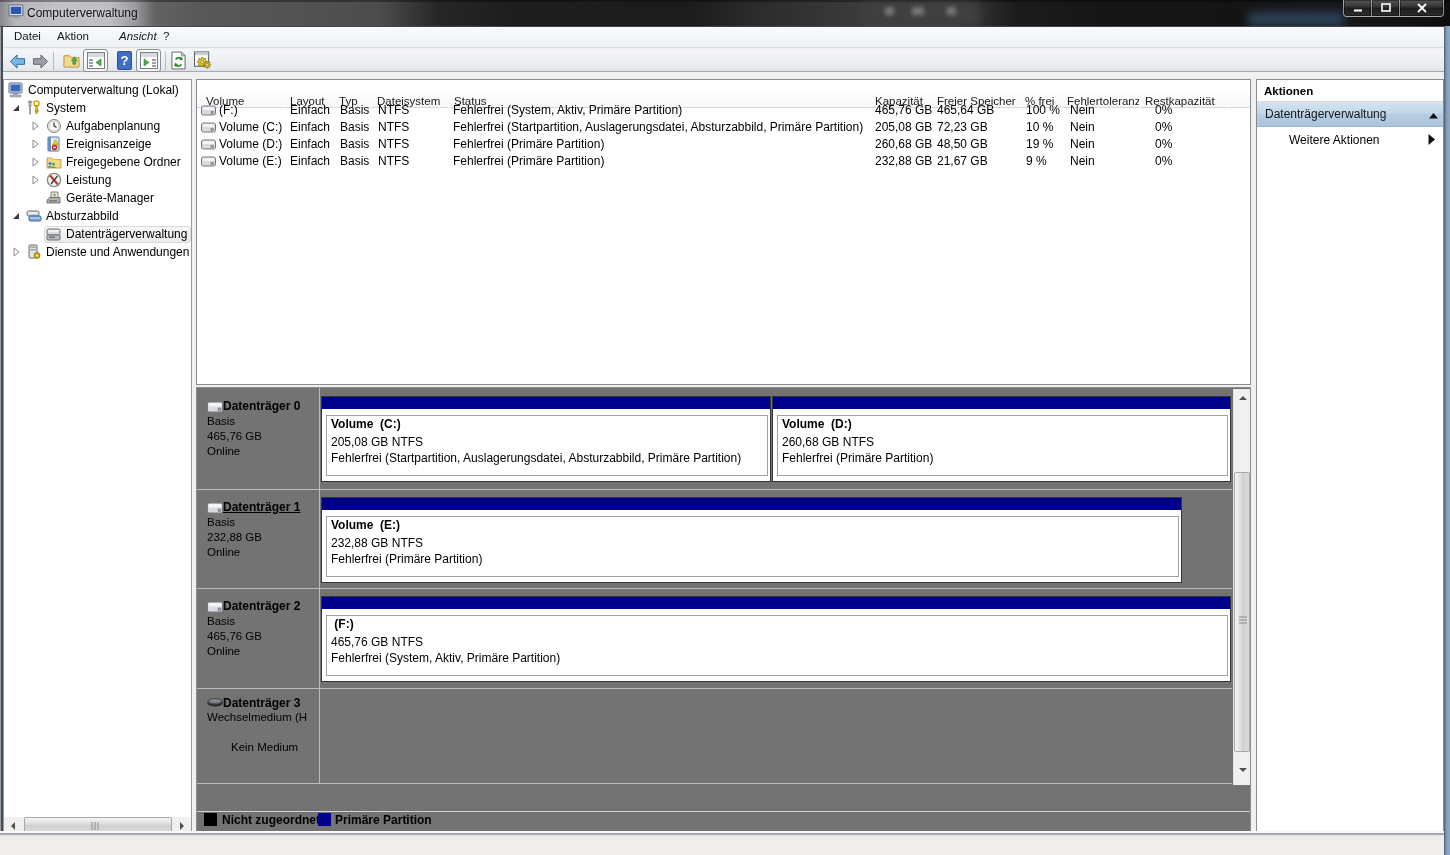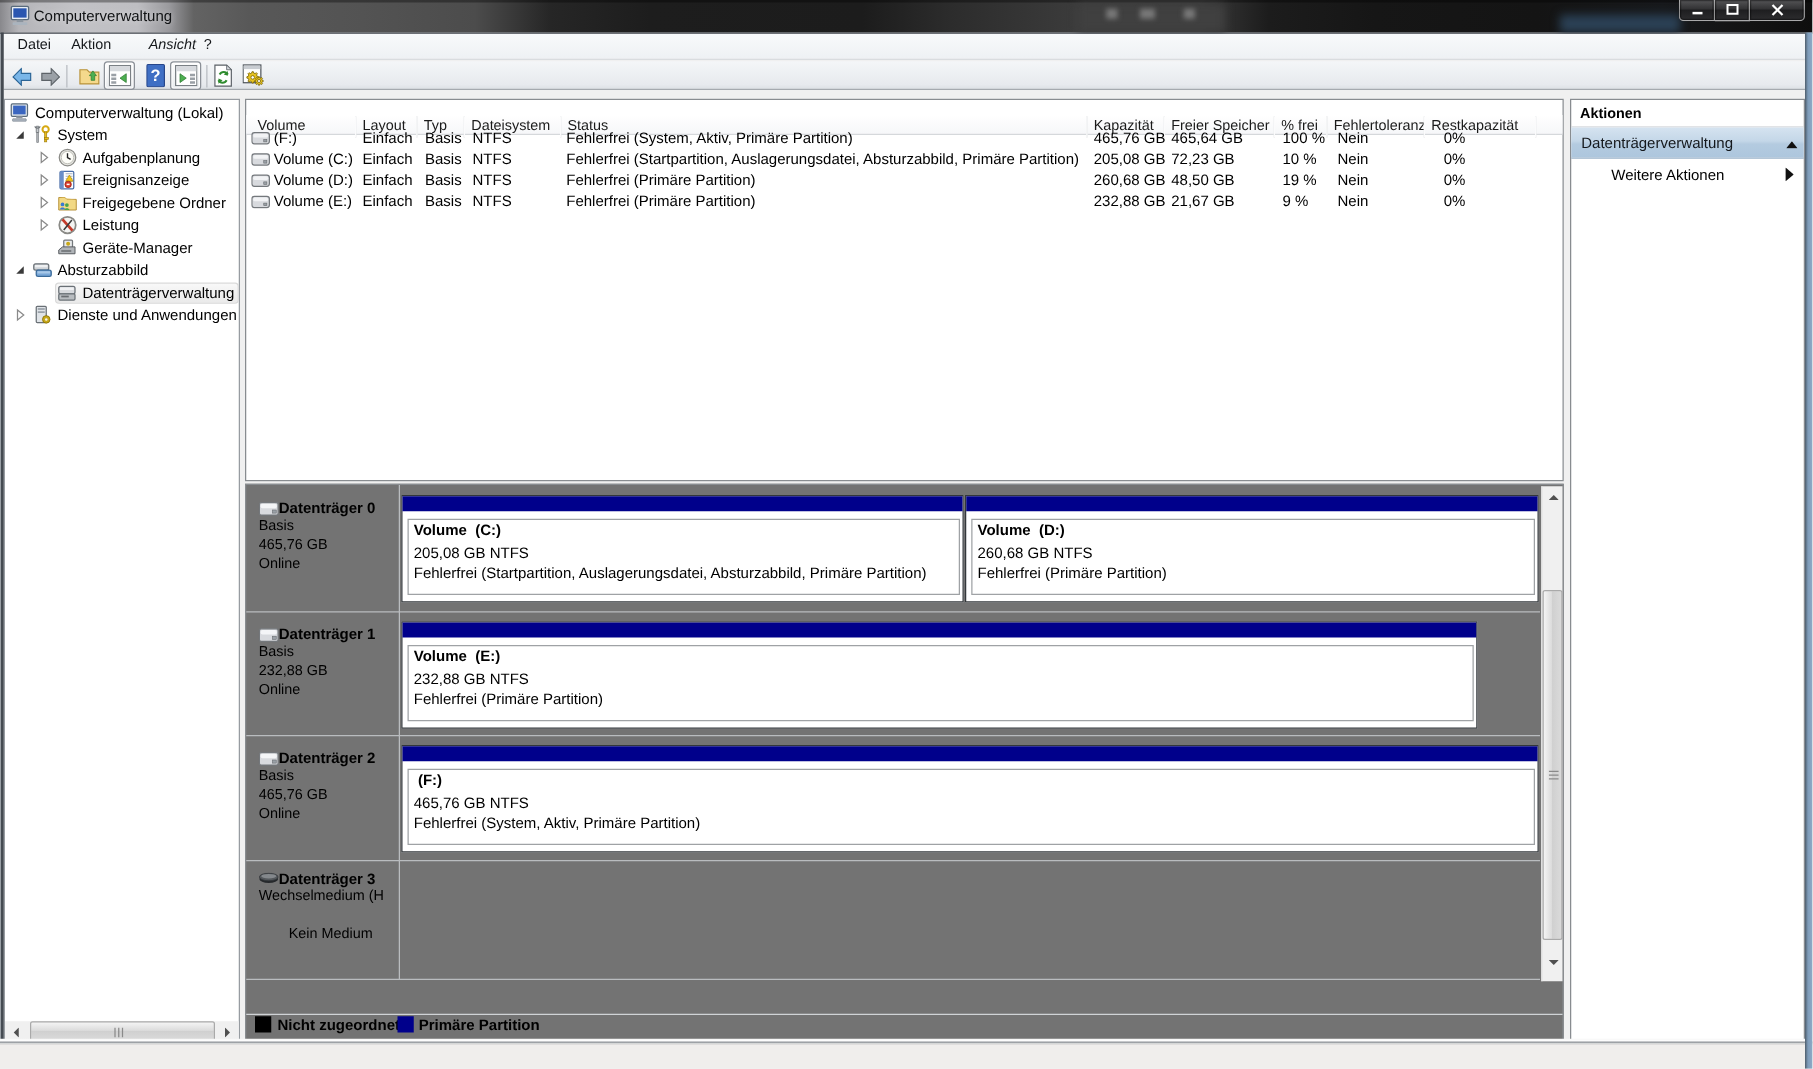--- a/index.html
+++ b/index.html
@@ -454,21 +454,21 @@
         <div class="l2">260,68 GB NTFS</div>
         <div class="l3">Fehlerfrei (Primäre Partition)</div>
       </div>
     </div>
       <div class="dlabel" style="top:101px; height:99px;">
         <svg class="abs" style="left:10px; top:13px;" width="16" height="12" viewBox="0 0 16 12">
   <rect x="0.5" y="1" width="15" height="10" rx="1.5" fill="#d8dade" stroke="#74787c"></rect>
   <rect x="1.5" y="2" width="13" height="3.5" rx="1.5" fill="#f4f5f7"></rect>
   <rect x="11" y="7" width="3" height="2.5" fill="#9aa0a6" stroke="#6a6e72" stroke-width="0.5"></rect>
 </svg>
-        <div class="t" style="top:11px;">Datenträger 1</div>
+        <div class="t" style="top:11px;text-decoration:underline;">Datenträger 1</div>
         <div class="s" style="top:27px;">Basis</div>
         <div class="s" style="top:42px;">232,88 GB</div>
         <div class="s" style="top:57px;">Online</div>
       </div>
       <div class="grow-sep" style="top:200px; width:1035px;"></div>
       <div class="pcell" style="left:124px; top:109px; width:861px; height:86px;">
       <div class="pbar"></div>
       <div class="pinner">
         <div class="l1">Volume&nbsp;&nbsp;(E:)</div>
         <div class="l2">232,88 GB NTFS</div>

